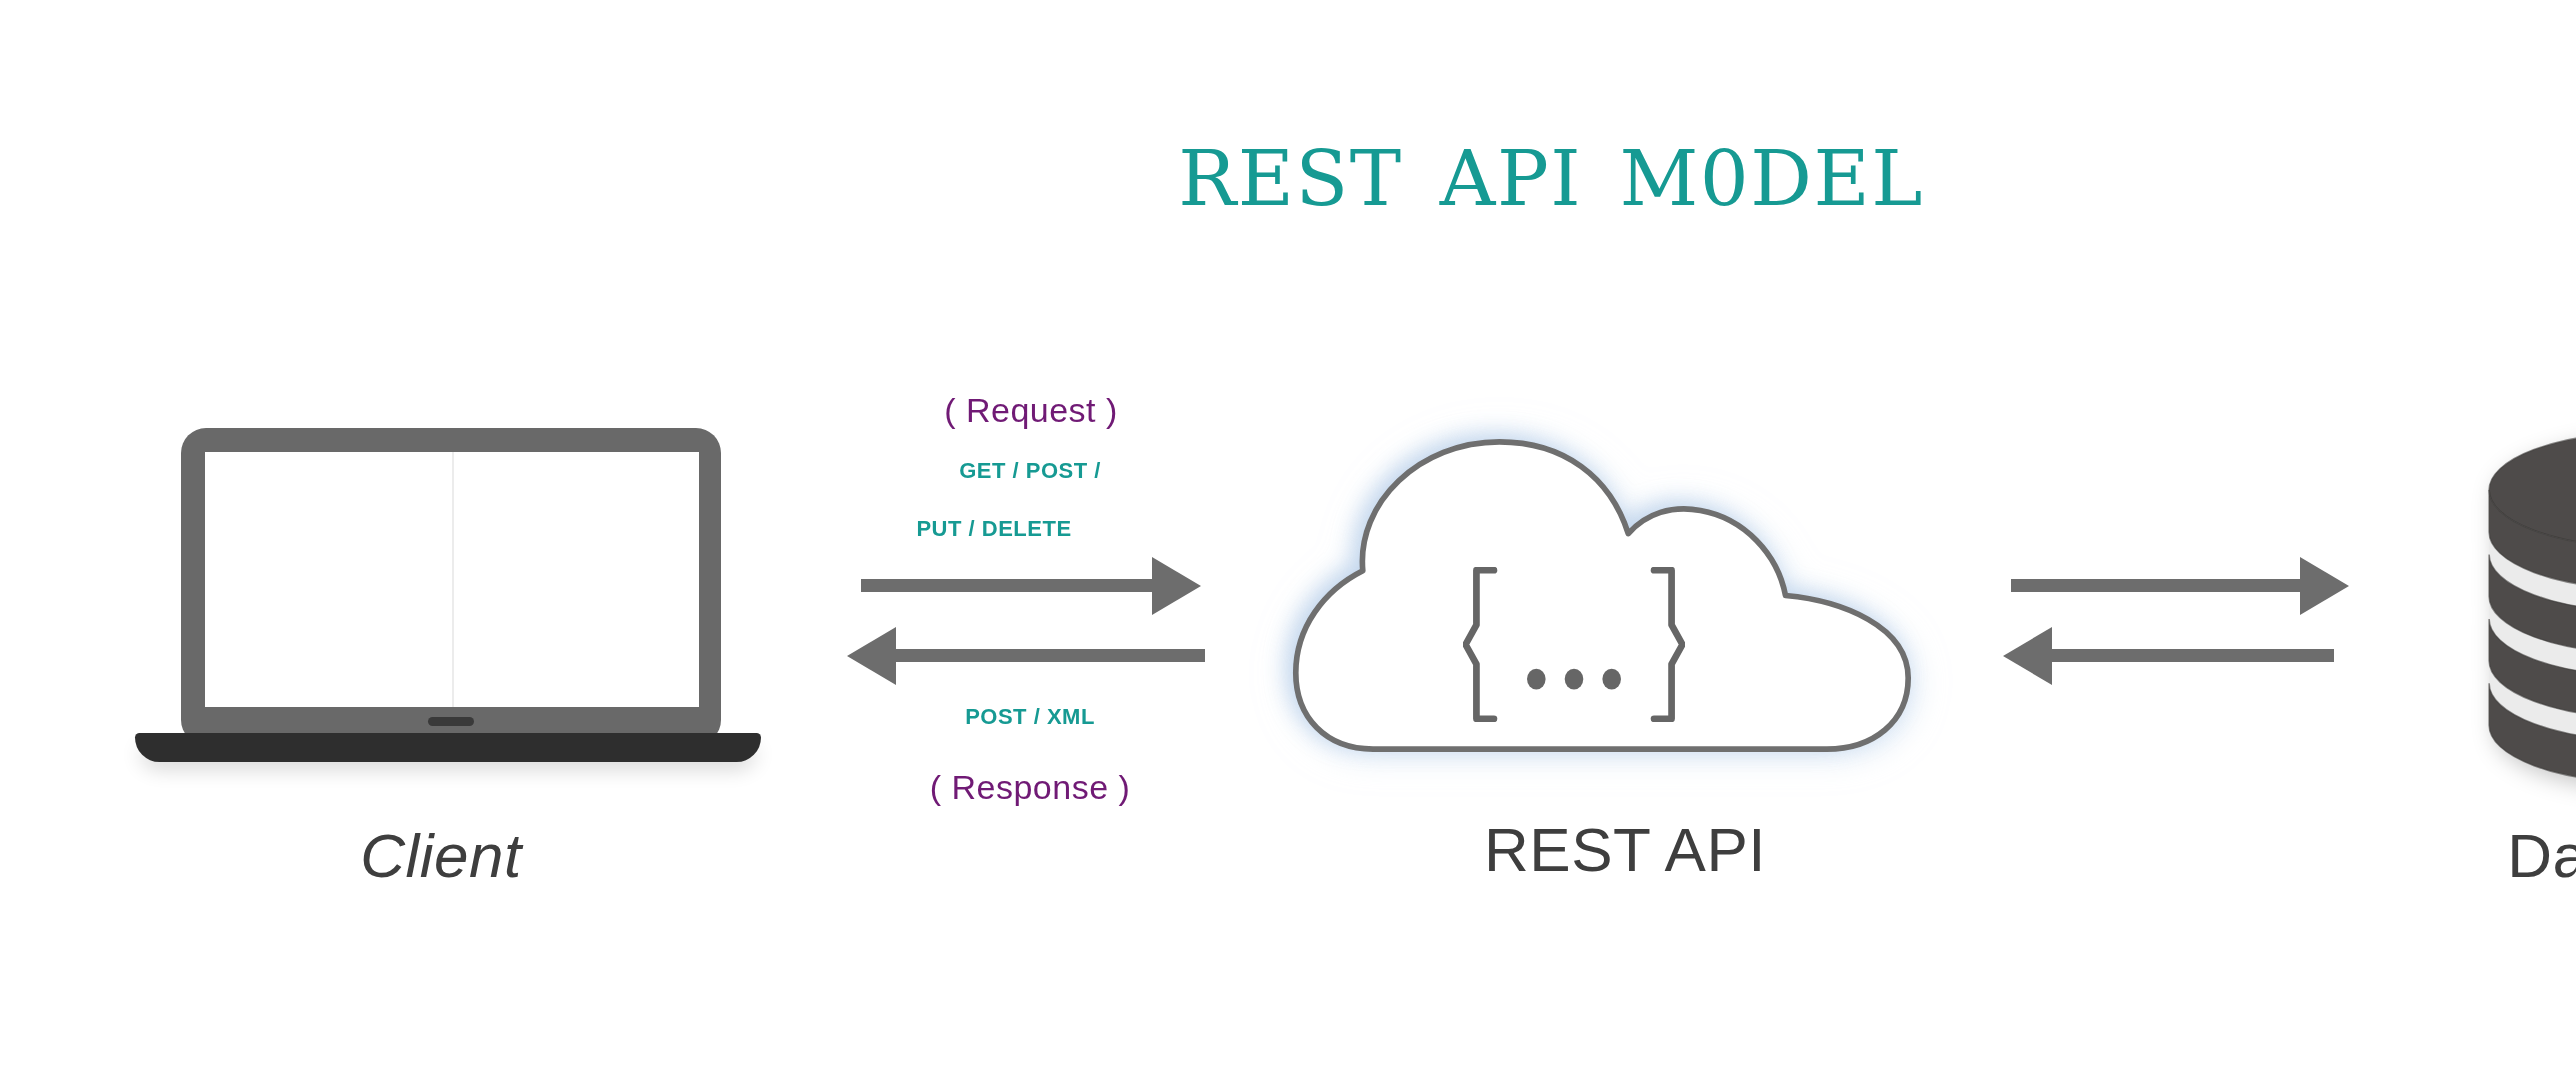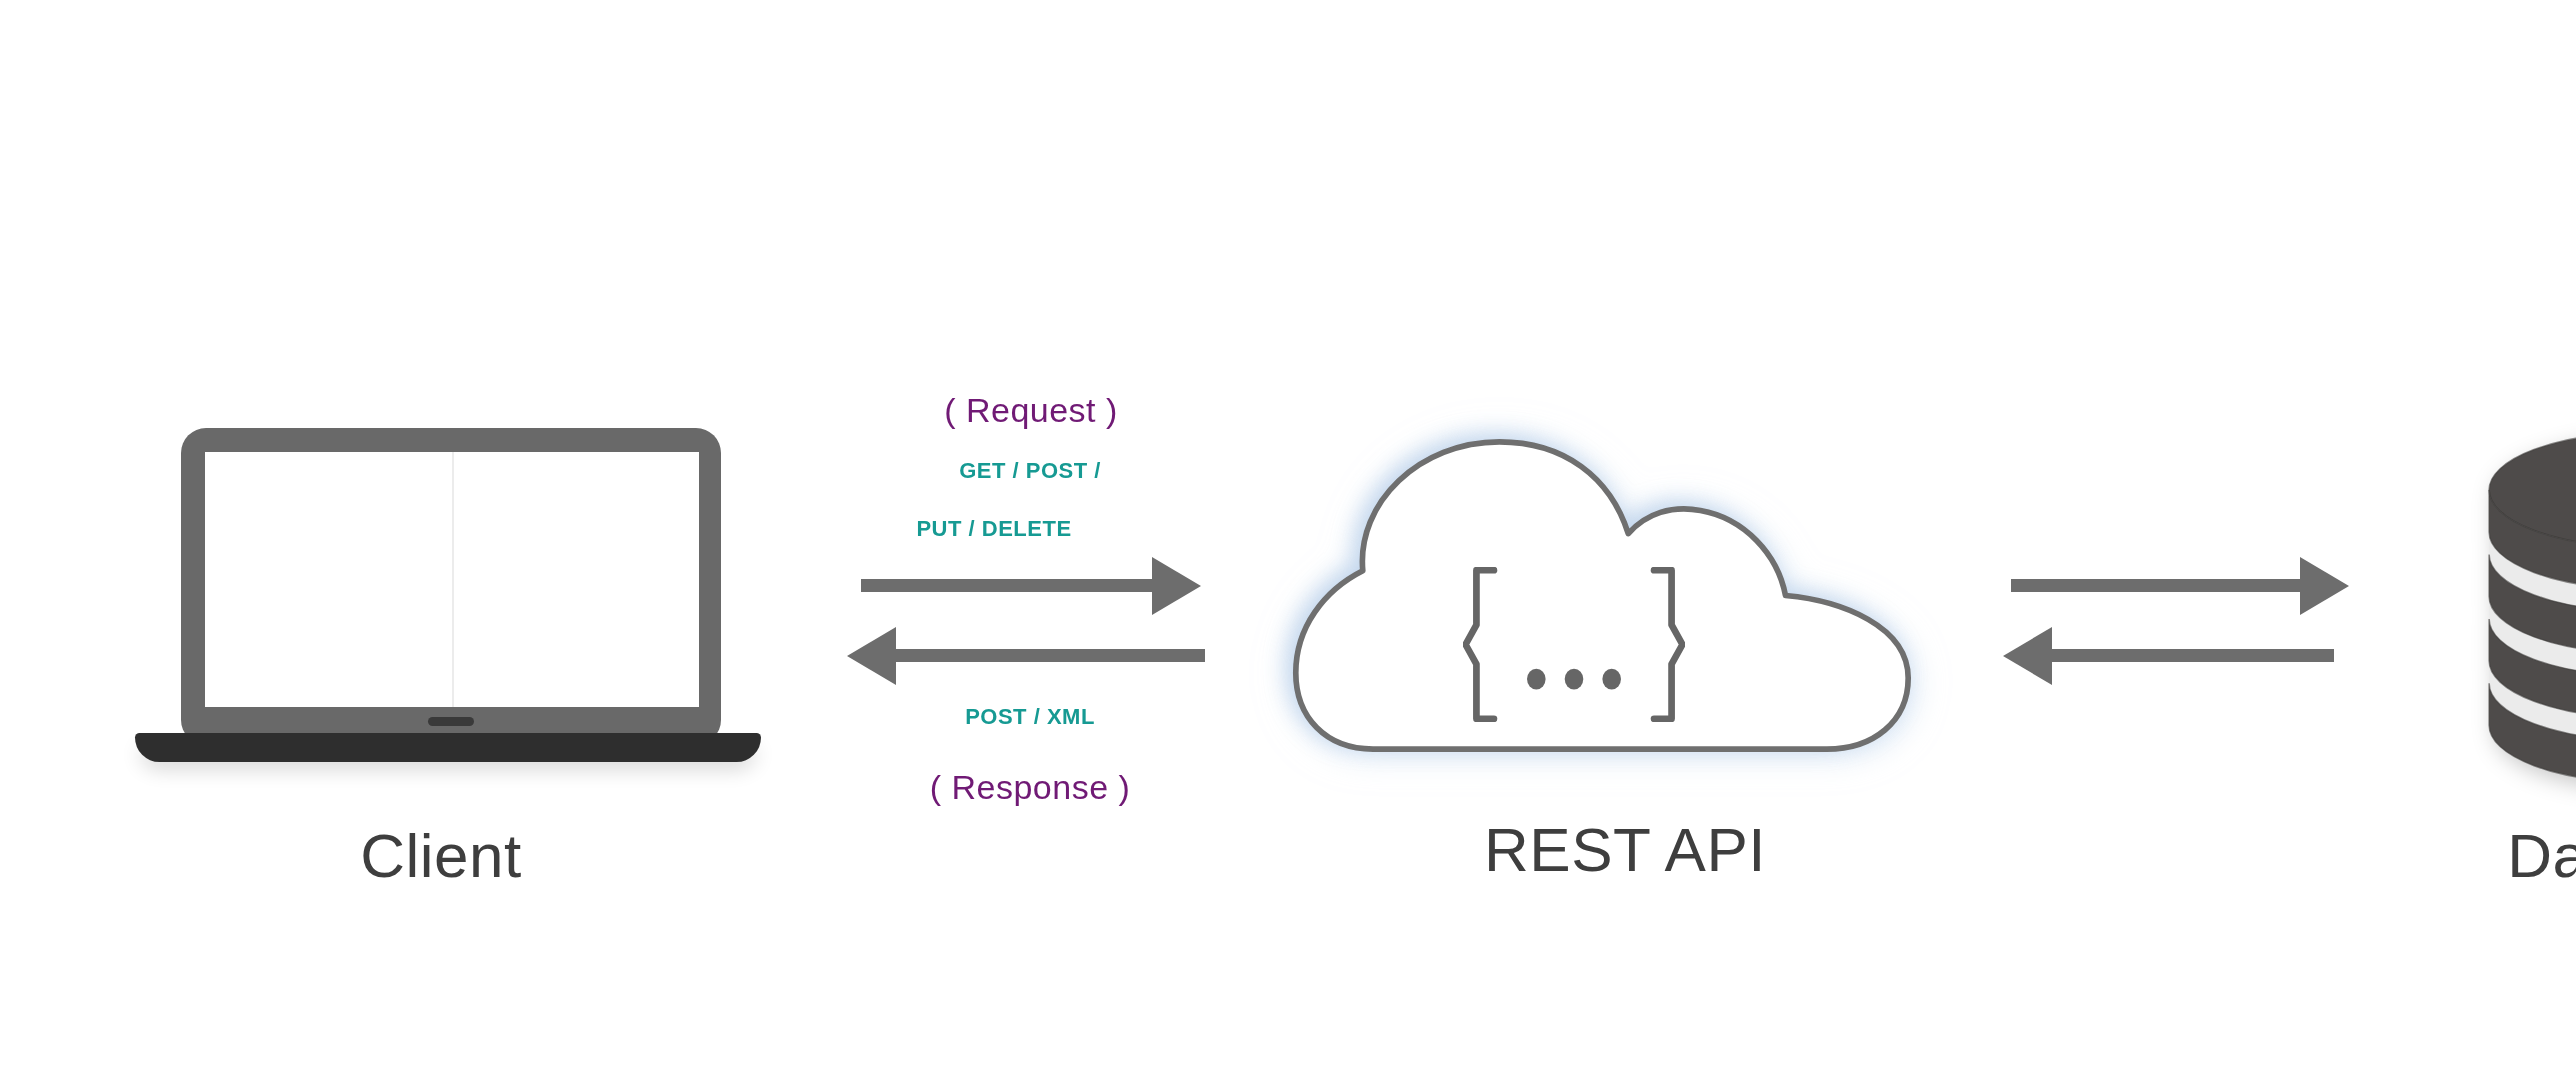--- a/index.html
+++ b/index.html
@@ -40,31 +40,32 @@
              filter:drop-shadow(-6.2px -4.1px 11.3px rgba(185,208,234,0.80))
                     drop-shadow(6.2px 6.2px 13.4px rgba(203,221,240,0.55));}
   .braces-svg{position:absolute;left:1463px;top:567px;}
   .db-svg{position:absolute;left:2484px;top:417px;filter:drop-shadow(6.2px 7.2px 11.3px rgba(0,0,0,0.22));}
 </style>
 </head>
 <body>
 
 <div id="canvas">
 
+  <div class="cx title" style="left:1551px;top:178px;">REST API M0DEL</div>
 
   <div>
     <div>
       <div class="lap-bezel"></div>
       <div class="lap-screen">
         <div class="lap-seam"></div>
       </div>
       <div class="lap-notch"></div>
       <div class="lap-base"></div>
     </div>
-    <div class="cx node-label" style="left:441px;top:855px;">Client</div>
+    <div class="cx node-label" style="left:441px;top:855px;font-style:italic;">Client</div>
   </div>
 
   <div class="cx ann" style="left:1031px;top:410px;">( Request )</div>
   <div class="cx methods" style="left:1030px;top:471px;">GET / POST /</div>
   <div class="cx methods" style="left:994px;top:529px;">PUT / DELETE</div>
 
   <div class="arrow arrow-right" style="left:861px;top:579px;width:291px;"></div>
   <div class="arrow arrow-left" style="left:896px;top:649px;width:309px;"></div>
 
   <div class="cx methods" style="left:1030px;top:717px;">POST / XML</div>

